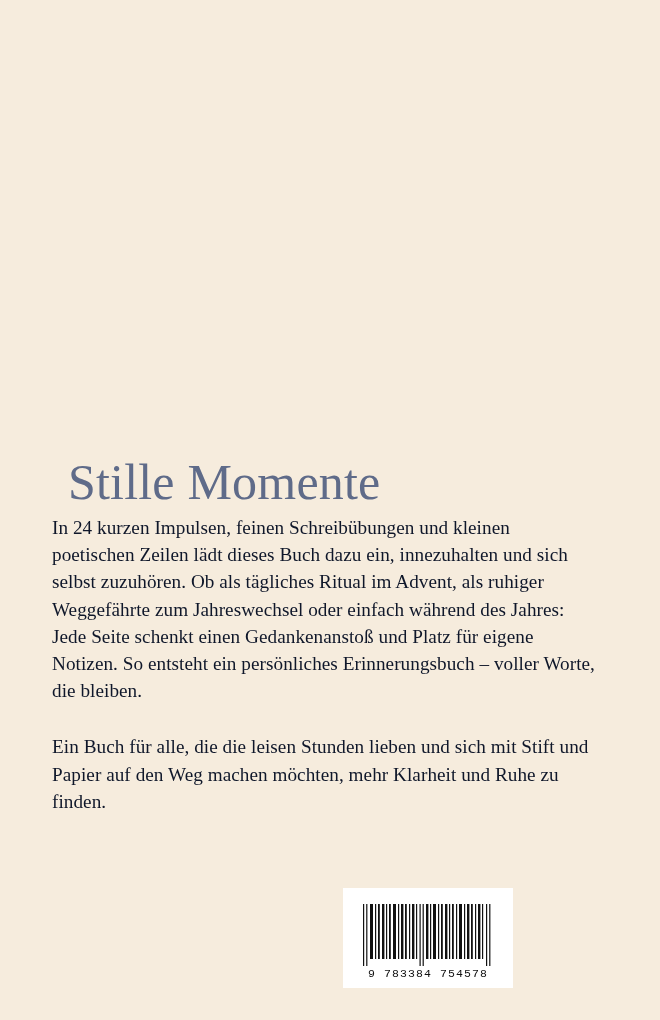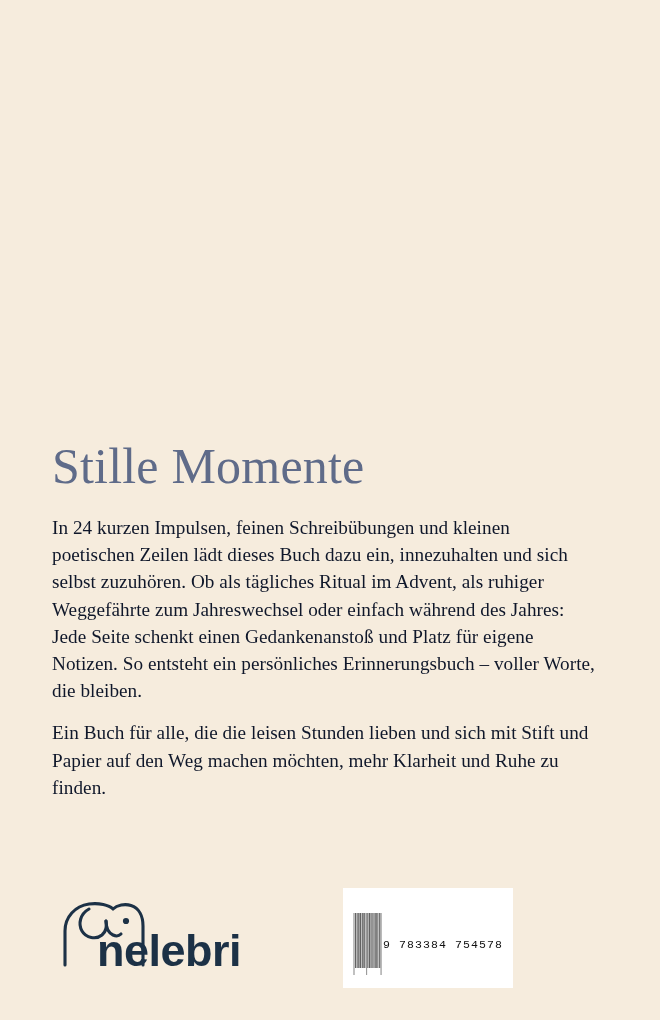--- a/index.html
+++ b/index.html
@@ -23,21 +23,21 @@
   }
 
   
   .title-block {
     position: absolute;
     left: 52px;
     top: 440px;
     width: 560px;
   }
   .book-title {
-    margin: 0;
+    margin: 16px;
     font-family: "Liberation Serif", "DejaVu Serif", serif;
     font-weight: 400;
     font-size: 50px;
     line-height: 1.06;
     letter-spacing: 0.2px;
     color: #5f6b89;
     white-space: nowrap;
   }
 
   
@@ -49,21 +49,21 @@
   }
   .blurb p {
     margin: 0;
     font-family: "Liberation Serif", "DejaVu Serif", serif;
     font-size: 19.2px;
     line-height: 27.2px;
     color: #0f172a;
     letter-spacing: 0.05px;
   }
   .blurb p.para-2 {
-    margin-top: 15px;
+    margin-top: 29px;
   }
 
   
   .publisher-logo {
     position: absolute;
     left: 55px;
     top: 893px;
     width: 190px;
     height: 80px;
   }
@@ -77,21 +77,21 @@
   .barcode-panel {
     position: absolute;
     left: 343px;
     top: 888px;
     width: 170px;
     height: 100px;
     background: #ffffff;
     box-sizing: border-box;
     padding: 16px 10px 4px 10px;
     display: flex;
-    flex-direction: row;
+    flex-direction: column;
     align-items: center;
     justify-content: flex-start;
   }
   .barcode-bars {
     width: 136px;
     height: 62px;
     display: block;
   }
   .barcode-digits {
     width: 136px;
@@ -111,40 +111,20 @@
 
   <div class="title-block">
     <h1 class="book-title">Stille Momente</h1>
   </div>
 
   <div class="blurb">
     <p class="para-1">In 24 kurzen Impulsen, feinen Schreibübungen und kleinen poetischen Zeilen lädt dieses Buch dazu ein, innezuhalten und sich selbst zuzuhören. Ob als tägliches Ritual im Advent, als ruhiger Weggefährte zum Jahreswechsel oder einfach während des Jahres: Jede Seite schenkt einen Gedankenanstoß und Platz für eigene Notizen. So entsteht ein persönliches Erinnerungsbuch – voller Worte, die bleiben.</p>
     <p class="para-2">Ein Buch für alle, die die leisen Stunden lieben und sich mit Stift und Papier auf den Weg machen möchten, mehr Klarheit und Ruhe zu finden.</p>
   </div>
 
-  <div class="publisher-logo">
-    <svg viewBox="0 0 190 80" xmlns="http://www.w3.org/2000/svg">
-
-      <g fill="none" stroke="#1c3146" stroke-width="3.1" stroke-linecap="round" stroke-linejoin="round">
-
-        <path d="M10 72 L10 38 C10 24 20 13 34 11 C44 9.6 54 12 58 16
-                 C62 12 70 10.5 76 12.5 C84 15 88 23 88 33
-                 L88 72"></path>
-
-        <path d="M34 16 C25 21 23 31 27 38 C31 45 41 47 47 42
-                 C51 38.5 52 33 51 28"></path>
-
-        <path d="M51 28 C51 35 54 40 58 42 C61 43.5 64 43 66 41"></path>
-      </g>
-
-      <circle cx="71" cy="28" r="3.1" fill="#1c3146"></circle>
-
-      <text x="42" y="73" font-family="'Liberation Sans','DejaVu Sans',sans-serif" font-size="45" font-weight="700" fill="#1c3146" letter-spacing="-0.5">nelebri</text>
-    </svg>
-  </div>
 
   <div class="barcode-panel">
     <svg class="barcode-bars" viewBox="0 0 136 62" preserveAspectRatio="none" xmlns="http://www.w3.org/2000/svg">
       <rect x="0" y="0" width="136" height="62" fill="#ffffff"></rect>
       <g fill="#111111">
         <rect x="3" y="0" width="1.2" height="62"></rect>
         <rect x="6.2" y="0" width="1.2" height="62"></rect>
         <rect x="10" y="0" width="3.0" height="55"></rect>
         <rect x="15" y="0" width="1.2" height="55"></rect>
         <rect x="18" y="0" width="1.8" height="55"></rect>

